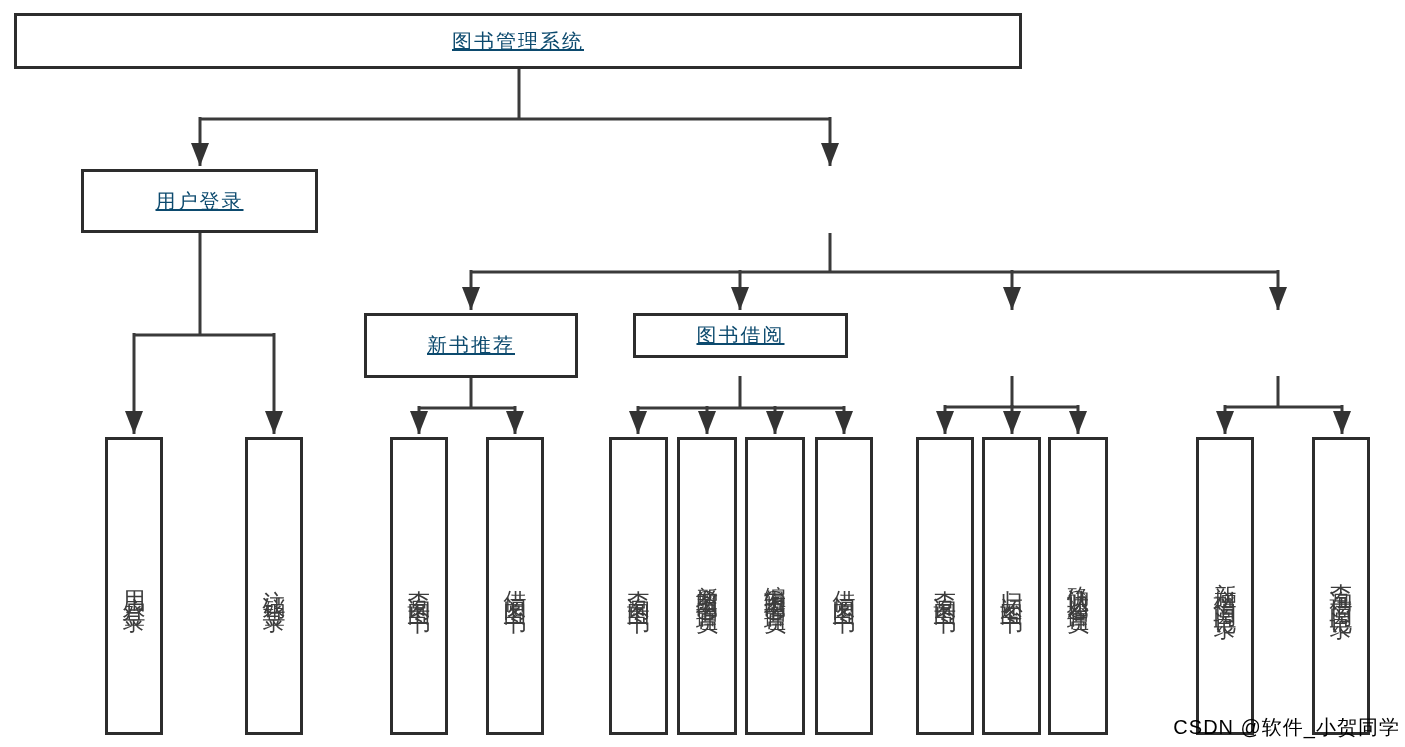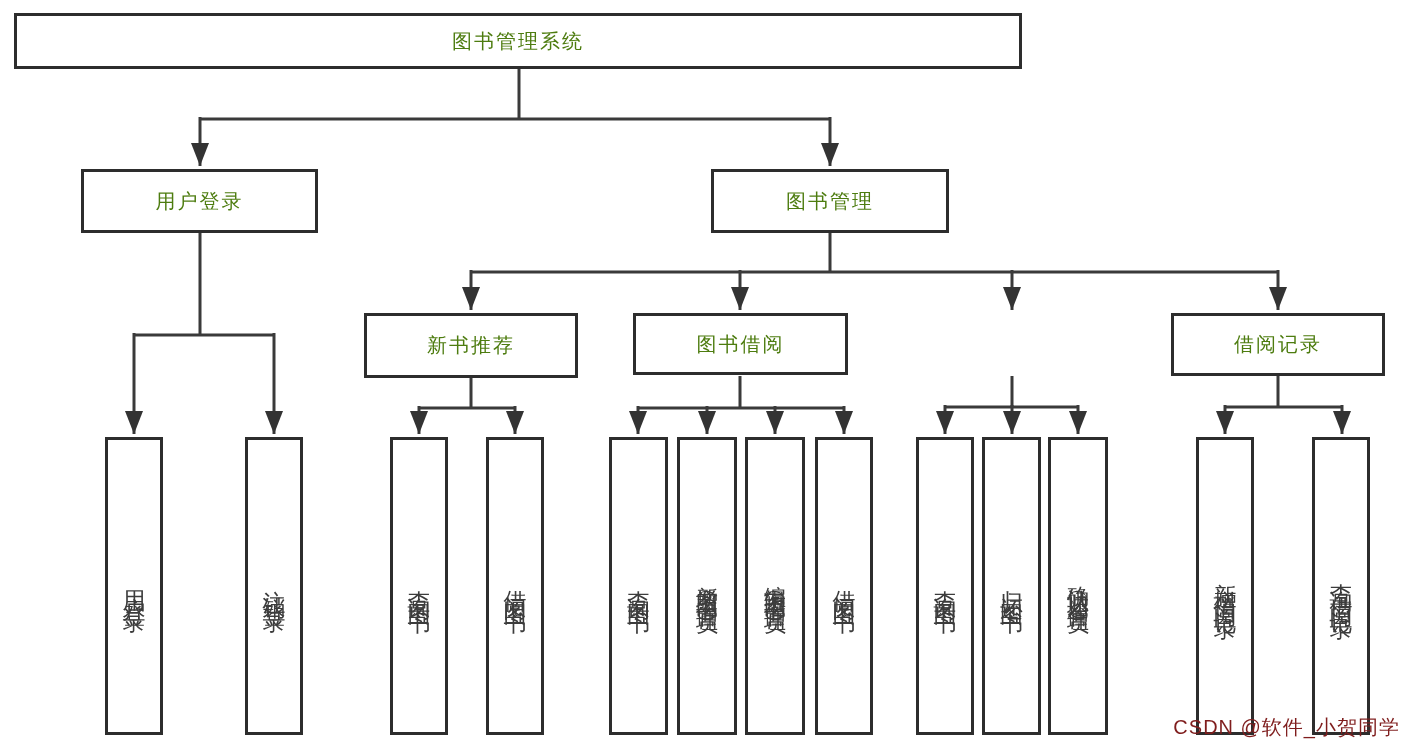--- a/index.html
+++ b/index.html
@@ -31,42 +31,43 @@
     box-sizing: border-box;
     background: #ffffff;
     border: 3px solid #2d2d2d;
     display: flex;
     align-items: center;
     justify-content: center;
     z-index: 2;
   }
   .hbox span {
     font-size: 20px;
-    color: #4d7c0f;
+    color: #0c4a6e;
     letter-spacing: 2px;
     white-space: nowrap;
+    text-decoration: underline;
   }
   .vbox span {
     writing-mode: vertical-rl;
     text-orientation: mixed;
     font-size: 23px;
     letter-spacing: 7px;
     color: #3c3c3c;
     line-height: 1;
   }
   .vbox span.long {
     font-size: 22px;
     letter-spacing: 4px;
   }
   .watermark {
     position: absolute;
     right: 5px;
     bottom: 6px;
     font-size: 20px;
-    color: #7f1d1d;
+    color: #000000;
     letter-spacing: 1px;
     z-index: 5;
     white-space: nowrap;
   }
 </style>
 </head>
 <body>
 
 <div class="stage">
 
@@ -125,32 +126,26 @@
     </g>
   </svg>
 
   <div class="hbox" style="left:14px; top:13px; width:1008px; height:56px;">
     <span>图书管理系统</span>
   </div>
 
   <div class="hbox" style="left:81px; top:169px; width:237px; height:64px;">
     <span>用户登录</span>
   </div>
-  <div class="hbox" style="left:711px; top:169px; width:238px; height:64px;">
-    <span>图书管理</span>
-  </div>
 
   <div class="hbox" style="left:364px; top:313px; width:214px; height:65px;">
     <span>新书推荐</span>
   </div>
-  <div class="hbox" style="left:633px; top:313px; width:215px; height:62px;">
+  <div class="hbox" style="left:633px; top:313px; width:215px; height:45px;">
     <span>图书借阅</span>
-  </div>
-  <div class="hbox" style="left:1171px; top:313px; width:214px; height:63px;">
-    <span>借阅记录</span>
   </div>
 
   <div class="vbox" style="left:105px; top:437px; width:58px; height:298px;">
     <span>用户登录</span>
   </div>
   <div class="vbox" style="left:245px; top:437px; width:58px; height:298px;">
     <span>注销登录</span>
   </div>
 
   <div class="vbox" style="left:390px; top:437px; width:58px; height:298px;">

